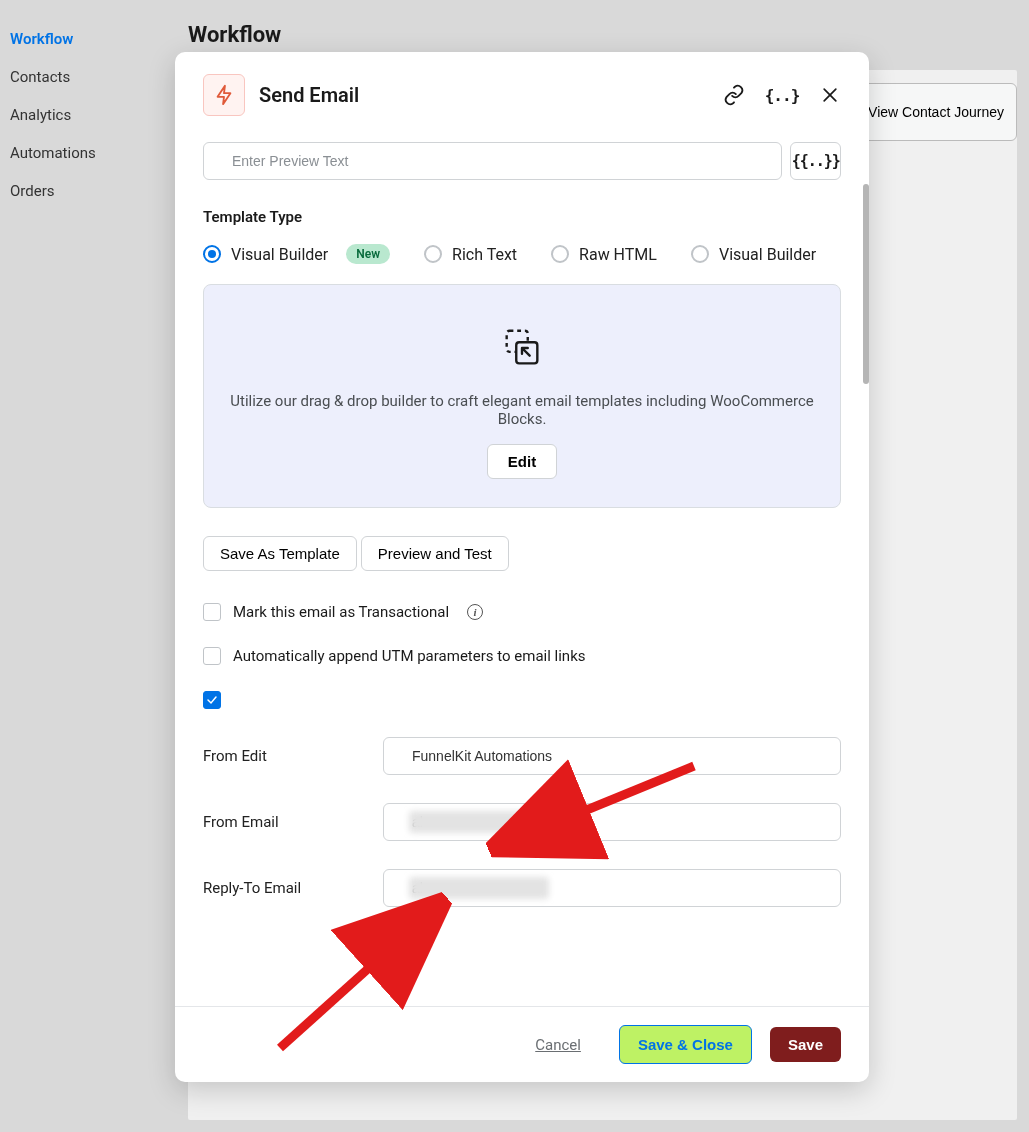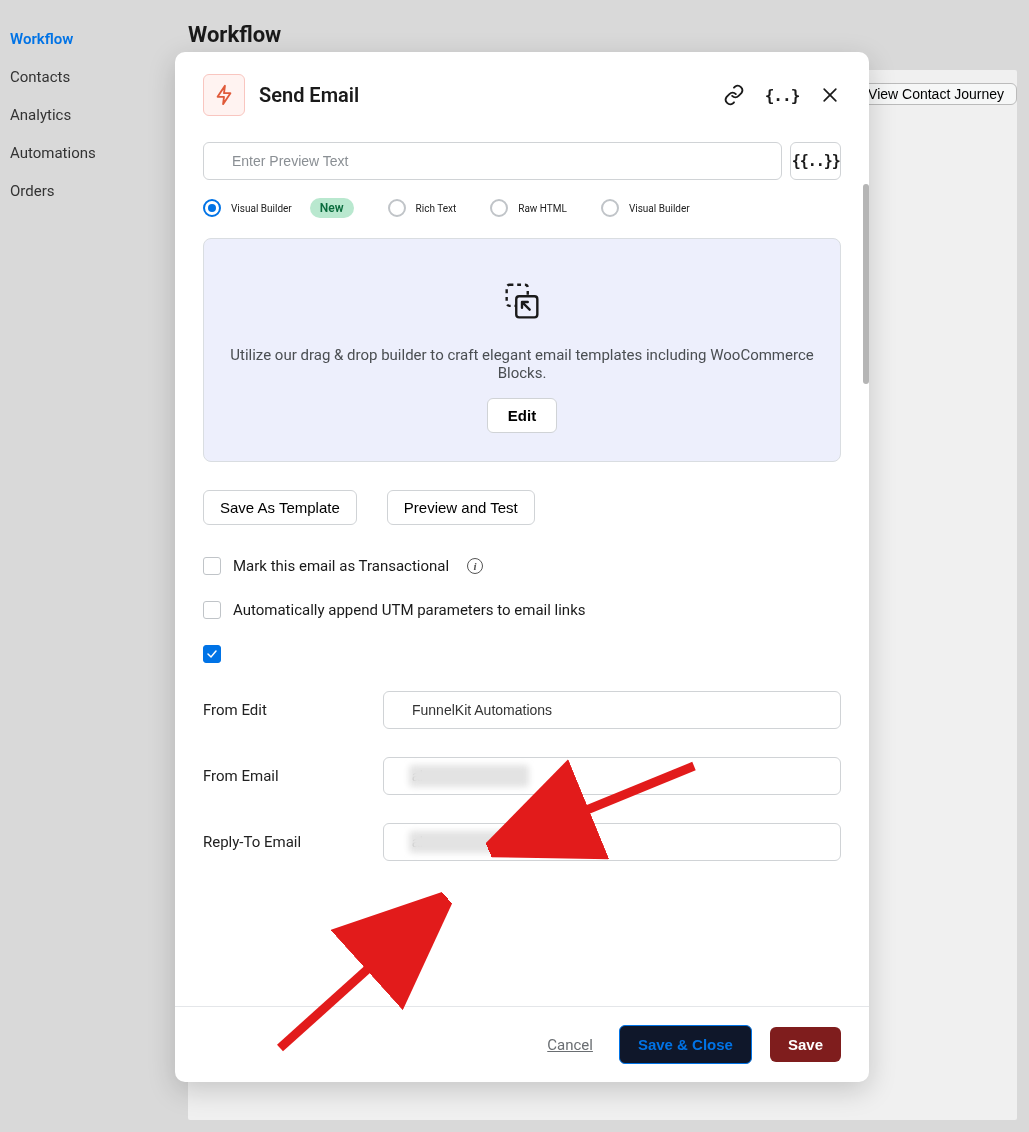--- a/index.html
+++ b/index.html
@@ -34,21 +34,21 @@
     left: 188px; top: 22px;
     font-size: 22px;
     font-weight: 700;
   }
   .view-journey-btn {
     position: absolute;
     right: 12px; top: 83px;
     background: #f6f7f7;
     border: 1px solid #bbb;
     border-radius: 6px;
-    padding: 2px 12px;
+    padding: 20px 12px;
     font-size: 14px;
     cursor: pointer;
   }
   .canvas-bg {
     position: absolute;
     left: 188px; top: 70px;
     right: 12px; bottom: 12px;
     background: #f0f0f0;
     border-radius: 2px;
   }
@@ -114,21 +114,21 @@
   .radio-row { display:flex; gap:34px; margin-top: 18px; align-items:center; }
   .radio-opt { display:flex; align-items:center; gap:10px; cursor:pointer; }
   .radio-circle {
     width:18px; height:18px; border-radius:50%; border:2px solid #c0c4c8;
     display:flex; align-items:center; justify-content:center;
   }
   .radio-circle.selected { border-color:#0073e6; }
   .radio-circle.selected::after {
     content:""; width:8px; height:8px; border-radius:50%; background:#0073e6;
   }
-  .radio-label { font-size:10px; color:#222; }
+  .radio-label { font-size:16px; color:#222; }
   .badge-new {
     background:#b9e8cf; color:#0a6c3d; font-size:12px; font-weight:600;
     padding:3px 10px; border-radius:12px; margin-left:8px;
   }
   .templates-btn-row { display:flex; justify-content:flex-end; margin-top: 34px; }
   .templates-btn {
     border:1px solid #d0d3d6; border-radius:6px; background:#fff;
     padding:7px 14px; display:flex; align-items:center; gap:8px;
     font-size:15px; font-weight:600; cursor:pointer;
   }
@@ -139,21 +139,21 @@
     border-radius:8px;
     padding: 40px 16px 28px 16px;
     text-align:center;
   }
   .builder-desc { color:#4a4e52; font-size:15px; margin-top: 18px; }
   .edit-btn {
     margin-top: 16px;
     border:1px solid #d0d3d6; background:#fff; border-radius:6px;
     padding:8px 20px; font-size:15px; font-weight:600; cursor:pointer;
   }
-  .actions-row { display:flex; gap:30px; margin-top: 28px; }
+  .actions-row { display:flex; gap:4px; margin-top: 28px; }
   .secondary-btn {
     border:1px solid #d0d3d6; background:#fff; border-radius:6px;
     padding:8px 16px; font-size:15px; cursor:pointer;
   }
   .checkbox-row { display:flex; align-items:center; gap:12px; margin-top: 32px; font-size:15px; }
   .checkbox-row + .checkbox-row { margin-top: 26px; }
   .checkbox {
     width:18px; height:18px; border:1.5px solid #c0c4c8; border-radius:3px; background:#fff;
     display:flex; align-items:center; justify-content:center; cursor:pointer;
   }
@@ -174,22 +174,22 @@
     background: #e3e3e3;
     filter: blur(3px);
   }
   .modal-footer {
     border-top:1px solid #e4e6e9;
     padding: 18px 28px;
     display:flex; align-items:center; justify-content:flex-end; gap:18px;
   }
   .cancel-link { color:#6a6e72; font-size:15px; cursor:pointer; padding:6px 8px;text-decoration:underline; }
   .save-close-btn {
-    border:1.5px solid #0073e6; color:#0073e6; background:#0f172a;
-    border-radius:6px; padding:10px 18px; font-size:15px; font-weight:600; cursor:pointer;
+    border:1.5px solid #0073e6; color:#0073e6; background:#bef264;
+    border-radius:6px; padding:10px 18px; font-size:15px; font-weight:600; cursor:pointer;margin-left:12px;
   }
   .save-btn {
     background:#7f1d1d; color:#fff; border:none; border-radius:6px;
     padding:9px 18px; font-size:15px; font-weight:600; cursor:pointer;
   }
   
   .arrow { position:absolute; pointer-events:none; }
   .arrow svg { overflow:visible; }
 </style>
 </head>
@@ -234,20 +234,21 @@
     </div>
 
     <div class="modal-body">
       <div class="scroll-indicator"></div>
 
       <div class="preview-row">
         <input class="text-input" placeholder="Enter Preview Text" style="">
         <div class="merge-btn">{{..}}</div>
       </div>
 
+      <div class="section-label">Template Type</div>
 
       <div class="radio-row">
         <label class="radio-opt">
           <span class="radio-circle selected"></span>
           <span class="radio-label">Visual Builder</span>
           <span class="badge-new">New</span>
         </label>
         <label class="radio-opt">
           <span class="radio-circle"></span>
           <span class="radio-label">Rich Text</span>

